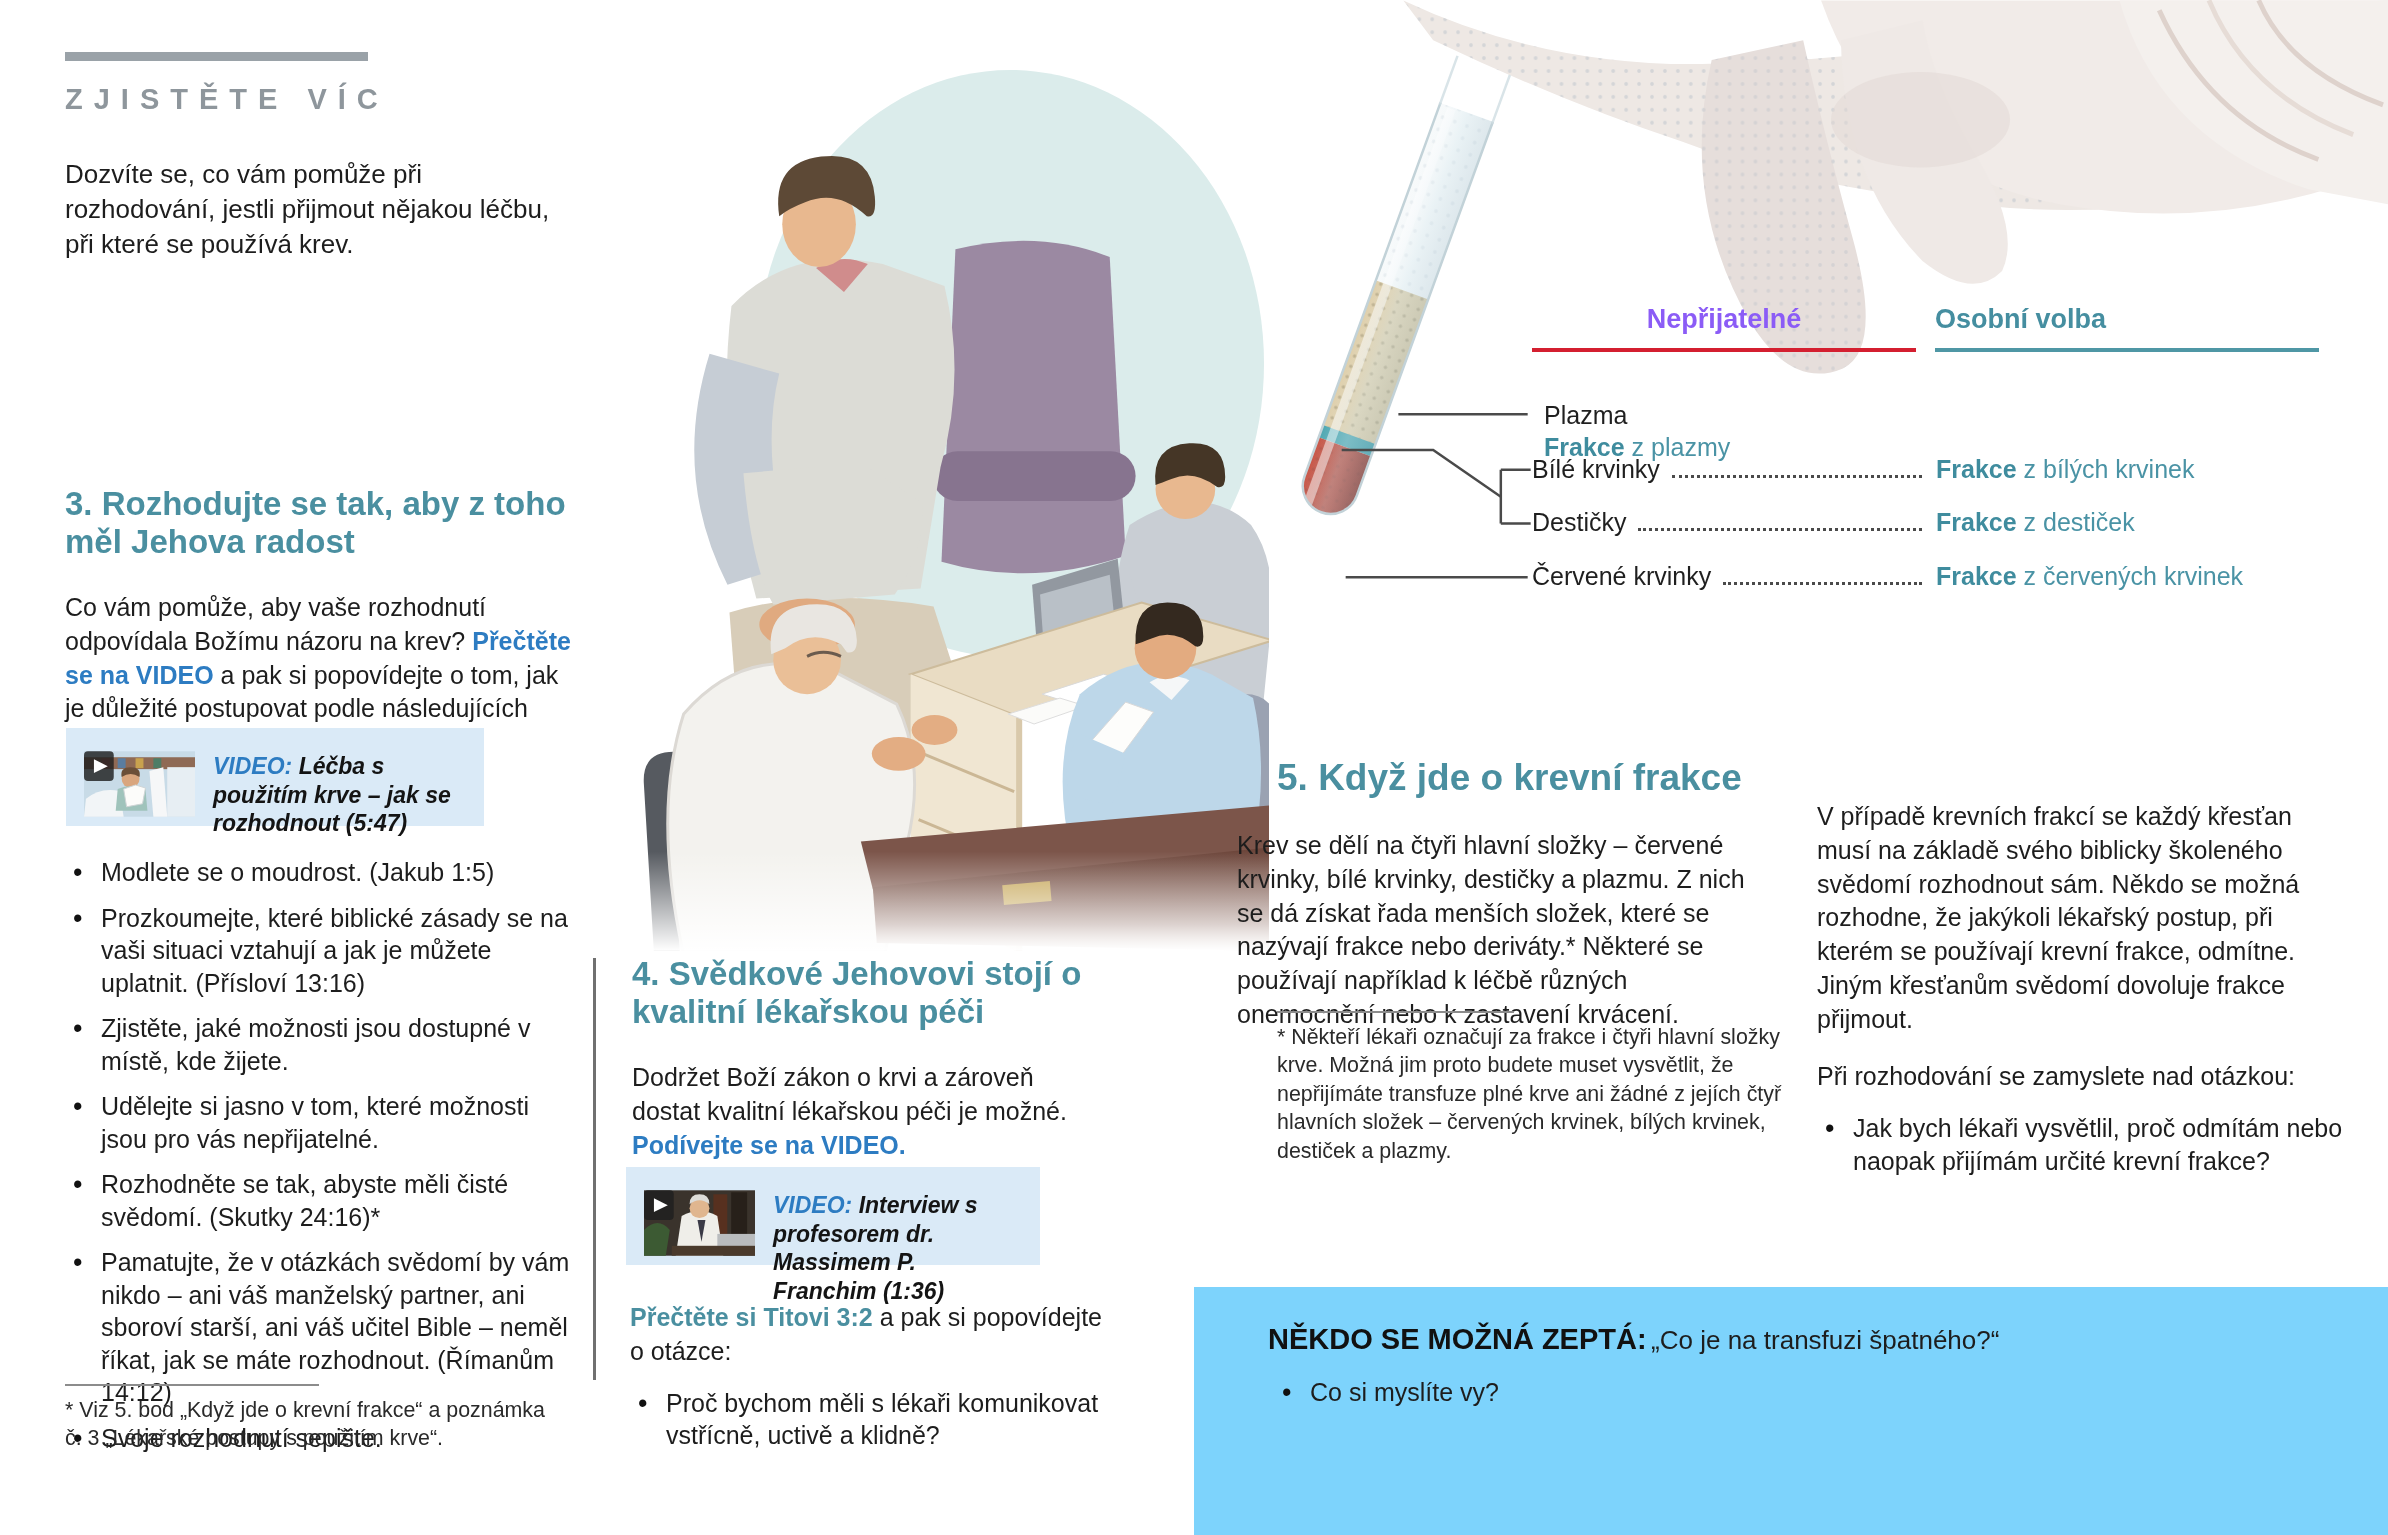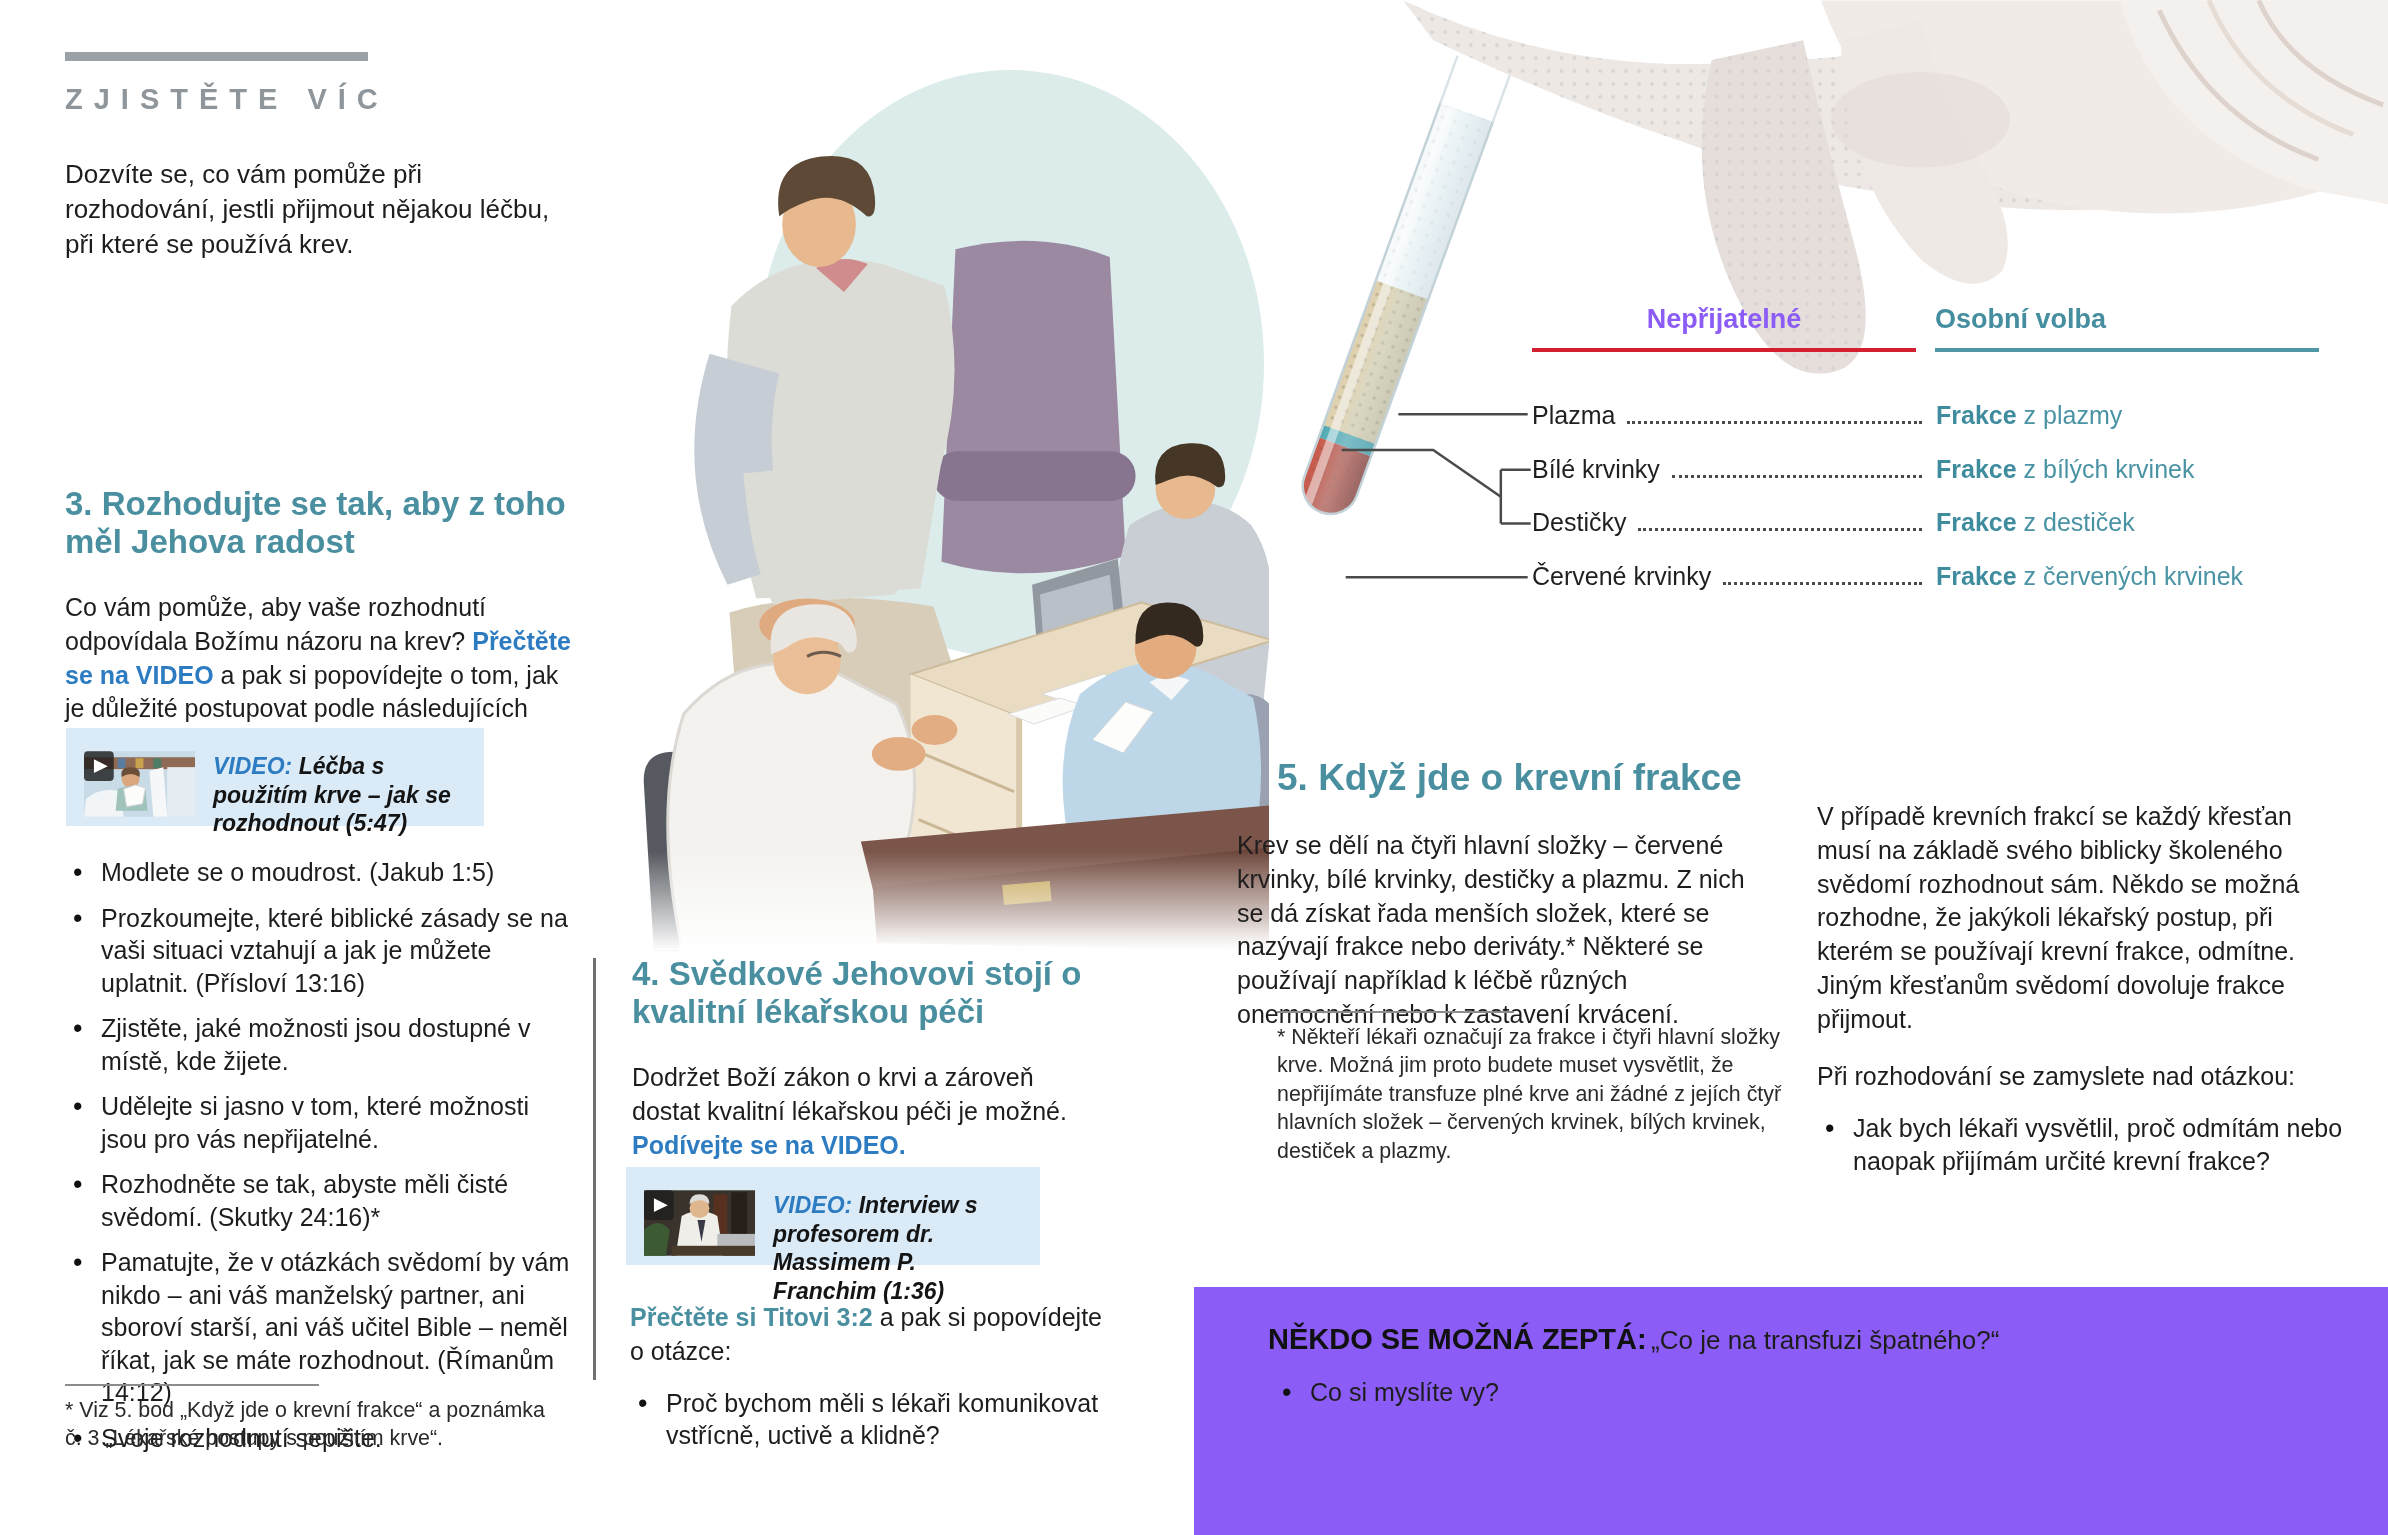--- a/index.html
+++ b/index.html
@@ -38,21 +38,21 @@
   .thead{box-sizing:border-box;width:384px;font-size:27px;font-weight:bold;padding-bottom:13px;border-bottom:4px solid;}
   .thead.red{color:#8b5cf6;border-color:#d41f30;text-align:center;}
   .thead.teal{color:#458ea0;border-color:#4f97a5;}
   .trow{display:flex;align-items:baseline;width:788px;font-size:25px;color:#1f1f1f;}
   .trow .lbl{white-space:nowrap;}
   .trow .dots{flex:1;border-bottom:3px dotted #4a4a4a;margin:0 14px 0 12px;height:19px;}
   .trow .frac{flex:0 0 384px;white-space:nowrap;color:#4a93a5;}
   .trow .frac b{color:#3f8c9e;}
 
   
-  .askbox{background:#8b5cf6;box-sizing:border-box;padding:36px 40px 6px 74px;}
+  .askbox{background:#7dd3fc;box-sizing:border-box;padding:36px 40px 6px 74px;}
   .ask-lead{font-size:29px;font-weight:bold;color:#111;}
   .ask-quote{font-size:26px;color:#1d1d1d;}
   .askbox ul.bullets{margin-top:20px;padding-left:6px;}
 </style>
 </head>
 <body>
 
 <div class="page">
 
   <div class="abs" style="left:65px;top:52px;width:517px;">
@@ -261,21 +261,21 @@
       <path d="M115 416 H 245"></path>
       <path d="M58 452 L150 452 L218 499"></path>
       <path d="M218 472 V 526 M218 472 H 248 M218 526 H 248"></path>
       <path d="M62 580 H 245"></path>
     </g>
   </svg>
 
   <div class="thead red abs" style="left:1532px;top:304px;">Nepřijatelné</div>
   <div class="thead teal abs" style="left:1935px;top:304px;">Osobní volba</div>
 
-  <div class="trow abs" style="left:1532px;top:401px;">
+  <div class="trow abs" style="left:1532px;top:401px;flex-direction:column;">
     <span class="lbl">Plazma</span>
       <span class="dots"></span>
       <span class="frac"><b>Frakce</b><span> z plazmy</span></span>
   </div>
   <div class="trow abs" style="left:1532px;top:455px;">
     <span class="lbl">Bílé krvinky</span>
       <span class="dots"></span>
       <span class="frac"><b>Frakce</b><span> z bílých krvinek</span></span>
   </div>
   <div class="trow abs" style="left:1532px;top:508px;">

